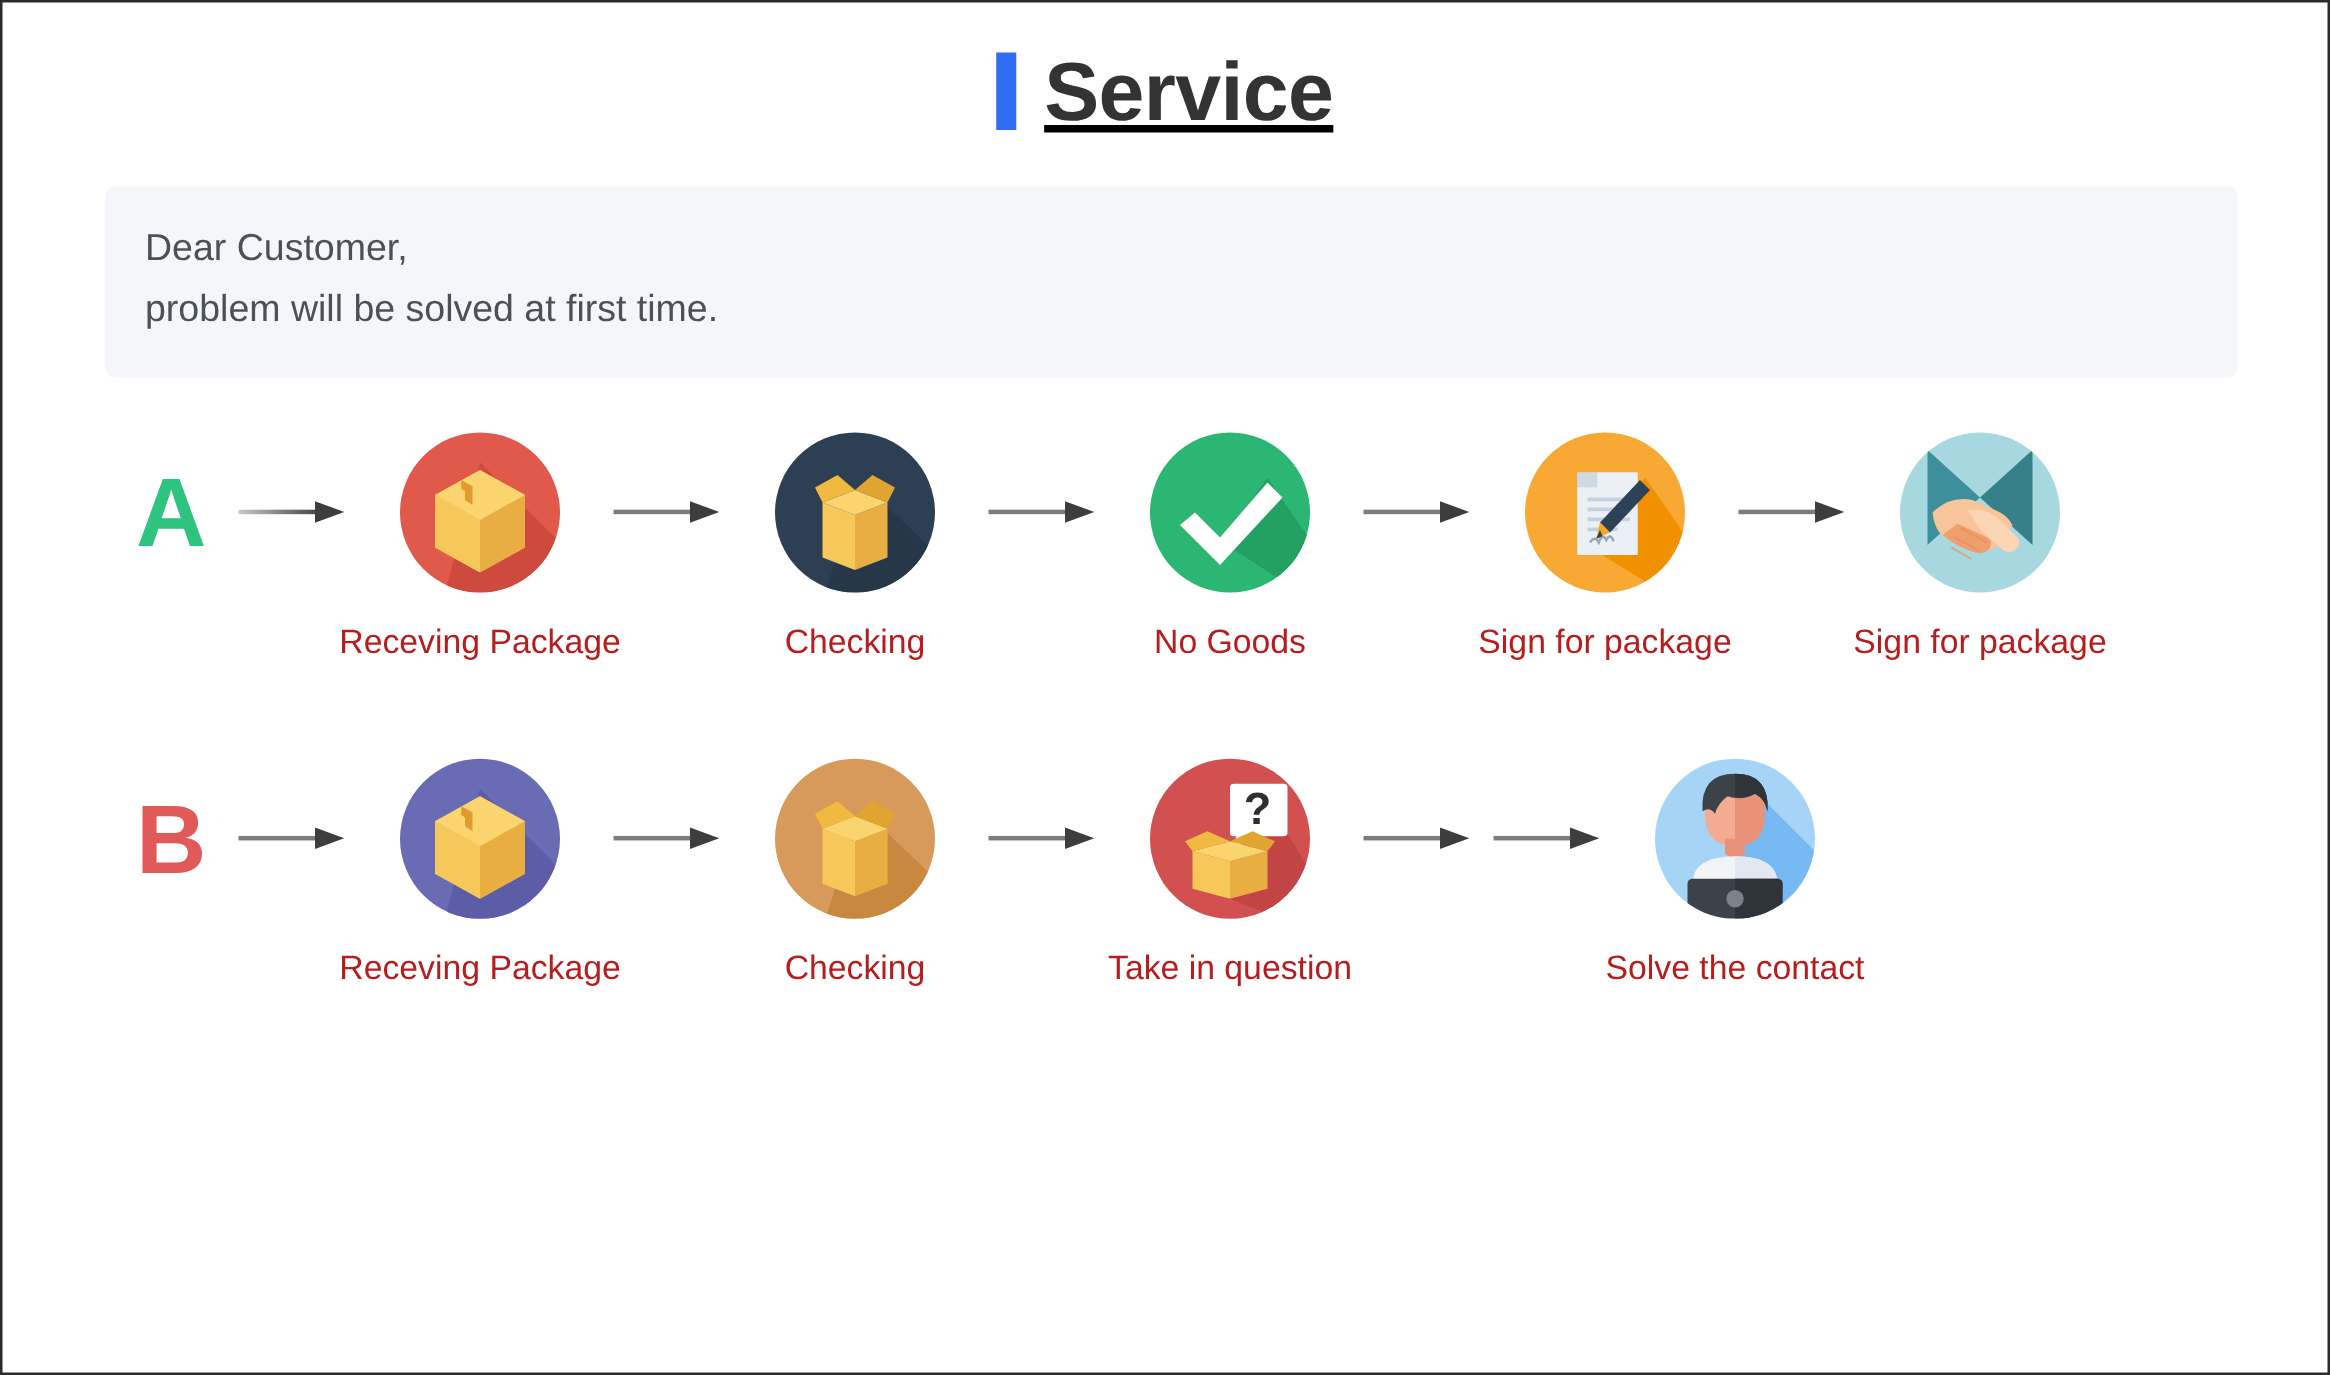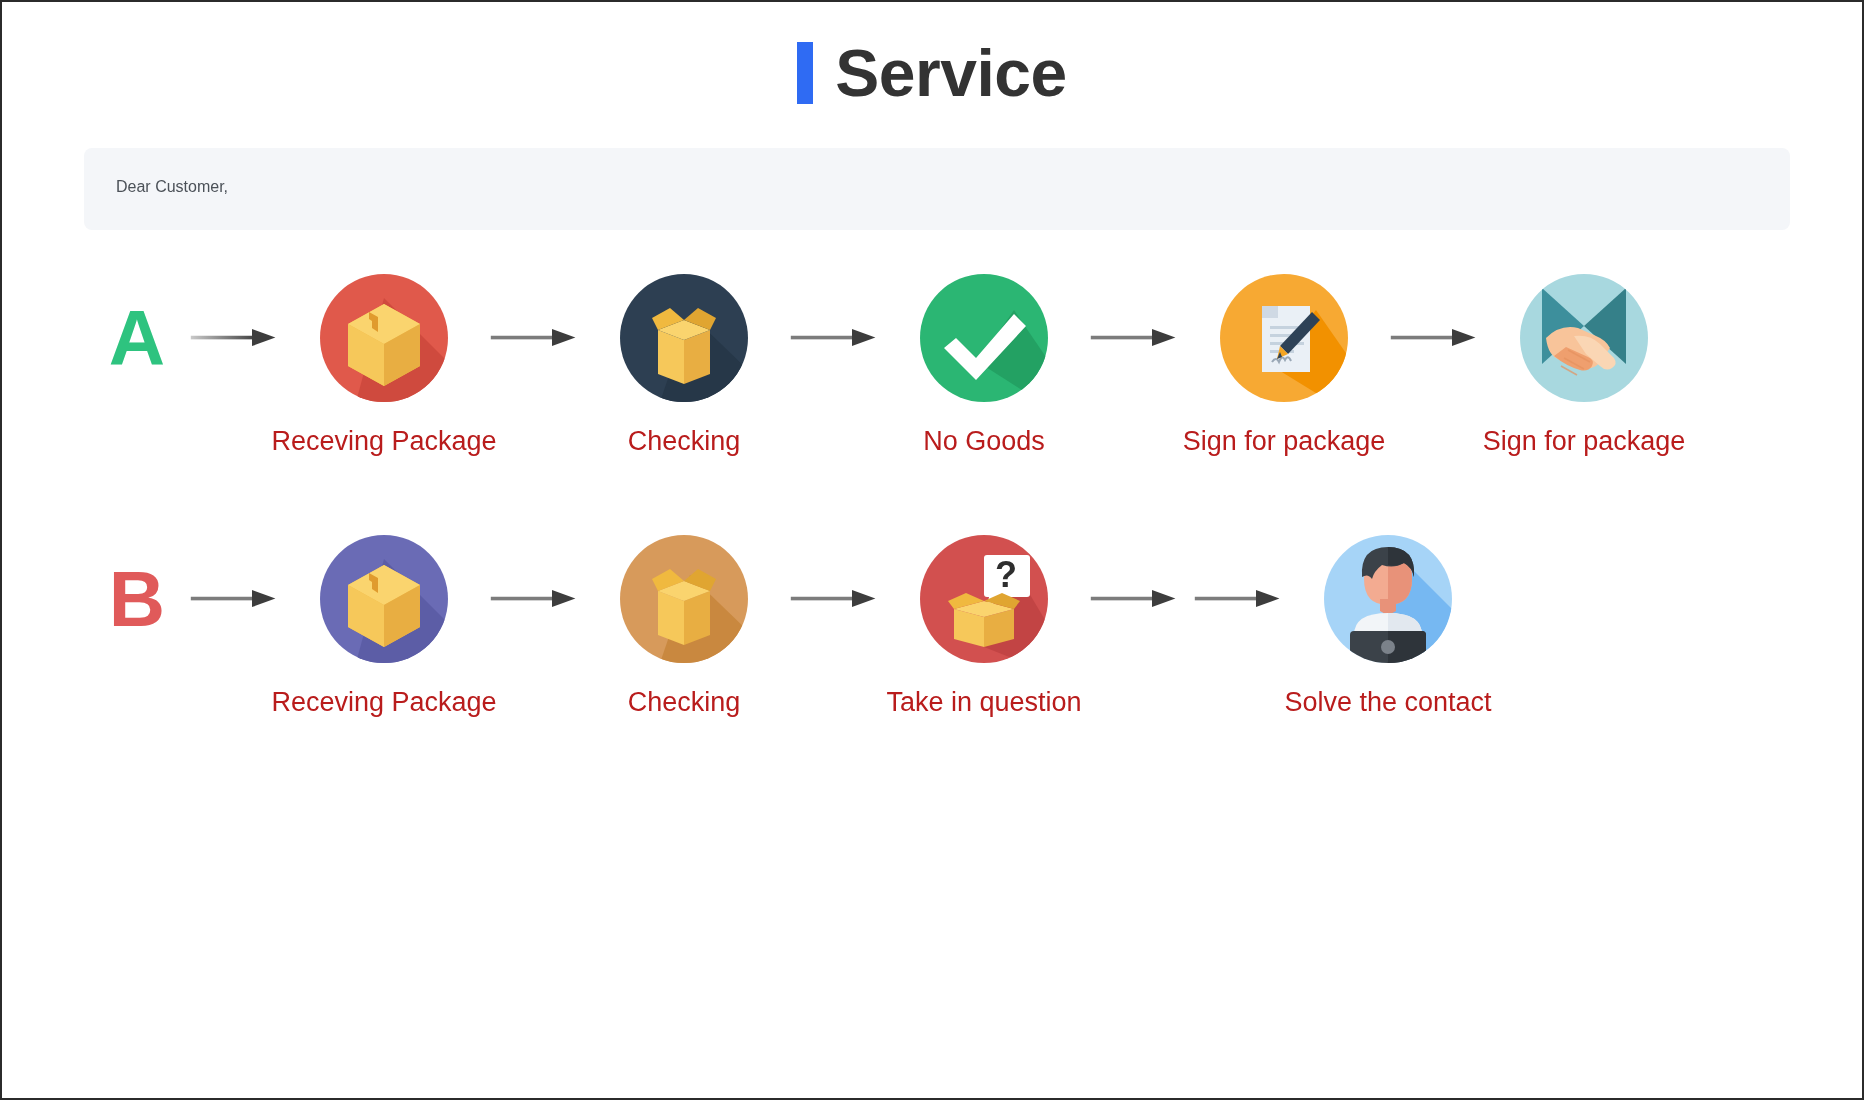--- a/index.html
+++ b/index.html
@@ -26,20 +26,21 @@
 
   
   .title-wrap {
     text-align: center;
     padding-top: 38px;
   }
   .title {
     display: inline-flex;
     align-items: center;
     gap: 22px;
+    text-decoration: underline;
   }
   .title-bar {
     width: 16px;
     height: 62px;
     background: #2f6bf3;
     display: inline-block;
   }
   .title-text {
     font-size: 66px;
     font-weight: bold;
@@ -49,21 +50,21 @@
   }
 
   
   .note {
     margin: 40px 72px 0 82px;
     background: #f4f6f9;
     border-radius: 8px;
     padding: 26px 32px 30px 32px;
   }
   .note-line {
-    font-size: 16px;
+    font-size: 30px;
     color: #4b5158;
     line-height: 1.62;
     white-space: nowrap;
   }
 
   
   .flow {
     margin-top: 44px;
     padding: 0 60px 0 90px;
   }
@@ -131,20 +132,21 @@
 
   <div class="title-wrap">
     <div class="title">
       <span class="title-bar"></span>
       <span class="title-text">Service</span>
     </div>
   </div>
 
   <div class="note">
     <div class="note-line">Dear Customer,</div>
+    <div class="note-line">problem will be solved at first time.</div>
   </div>
 
   <div class="flow">
 
     <div class="flow-row row-a">
 
       <div class="step letter-step">
         <div class="icon-slot">
           <span class="letter a">A</span>
         </div>

